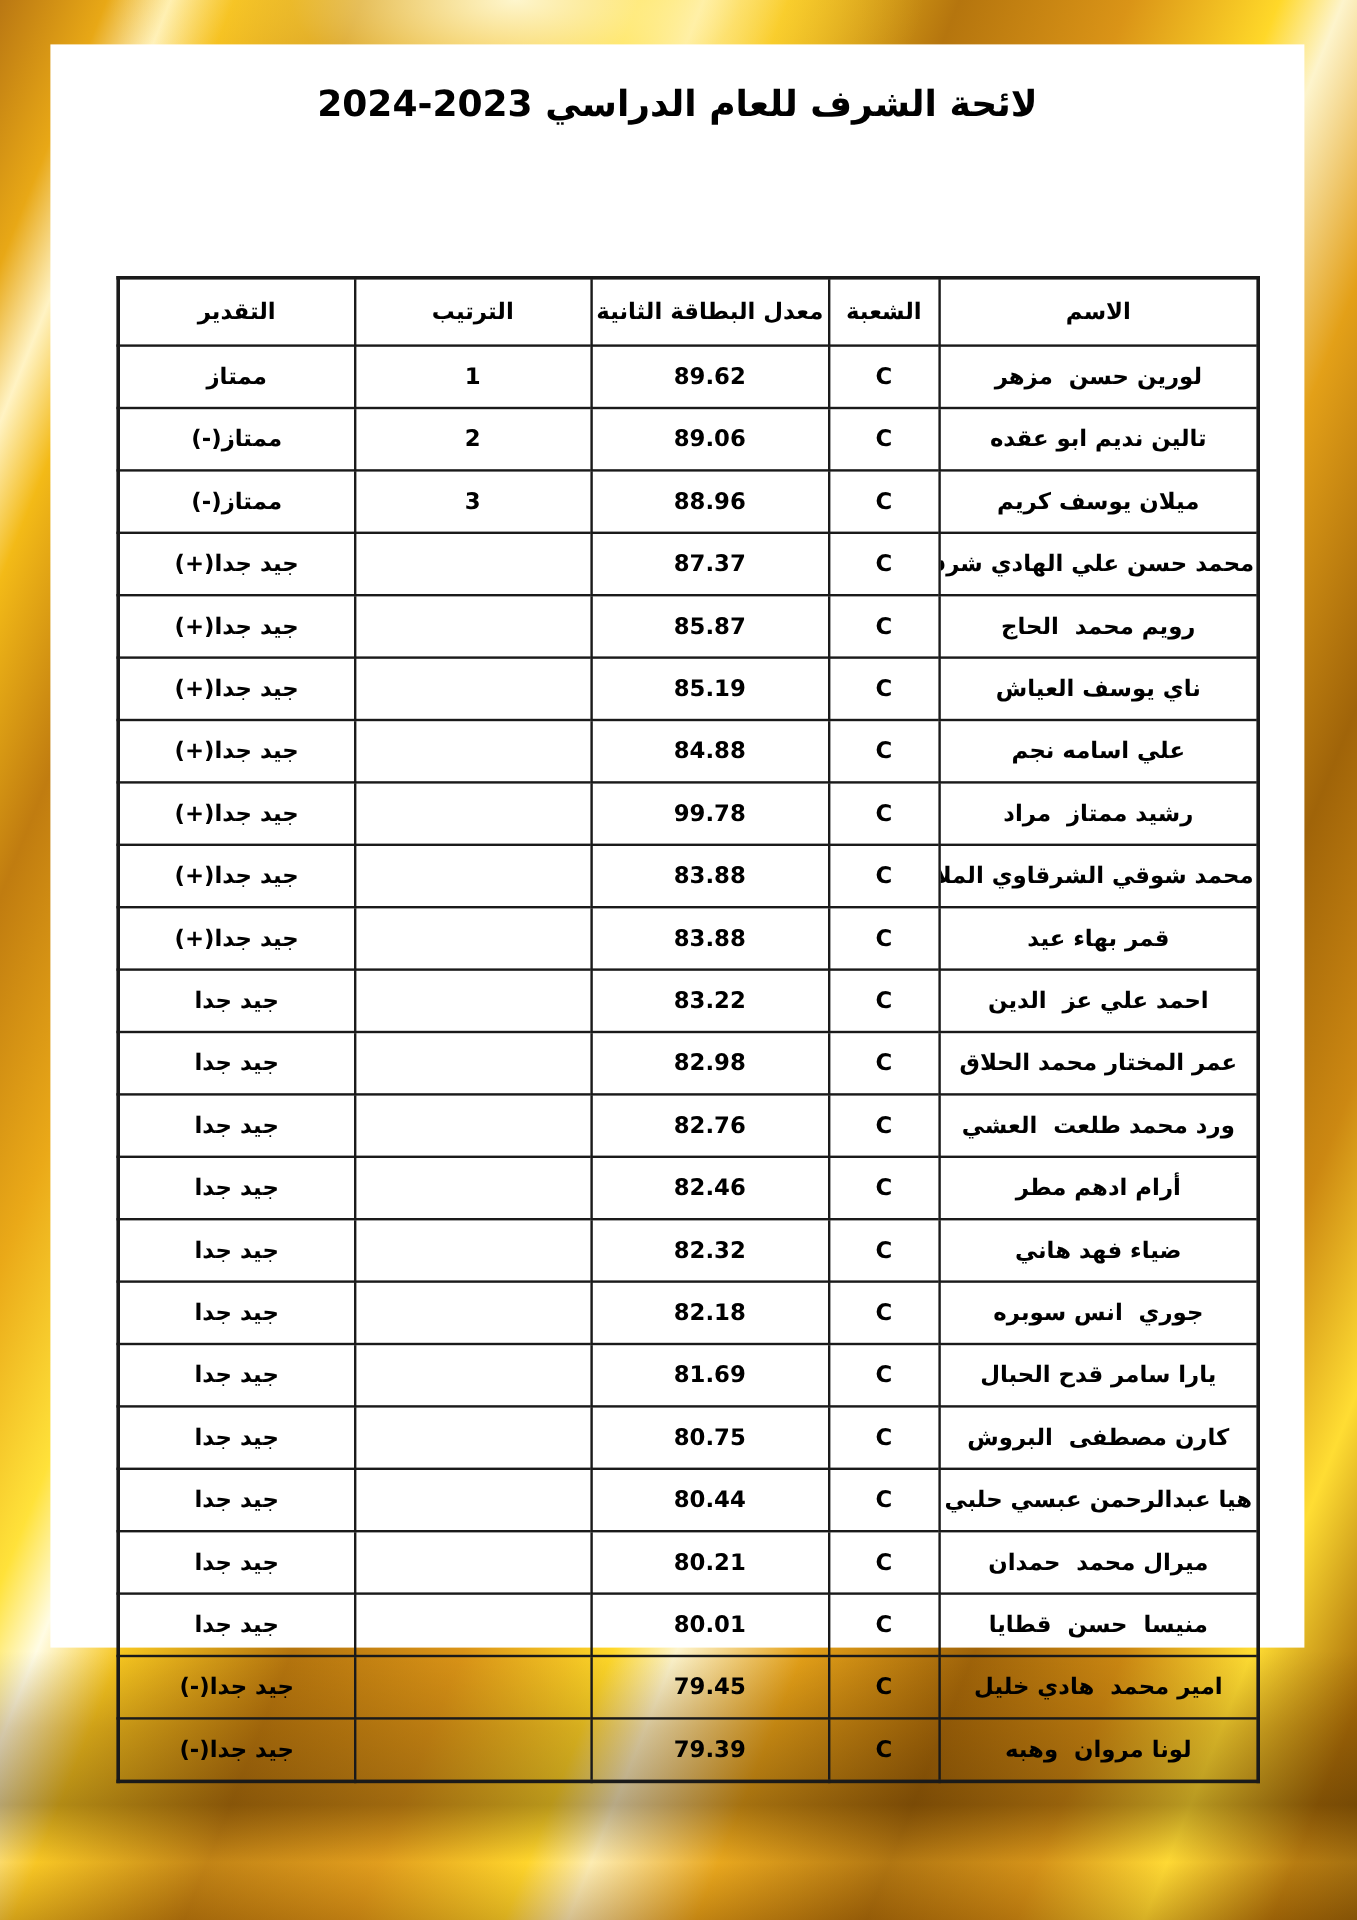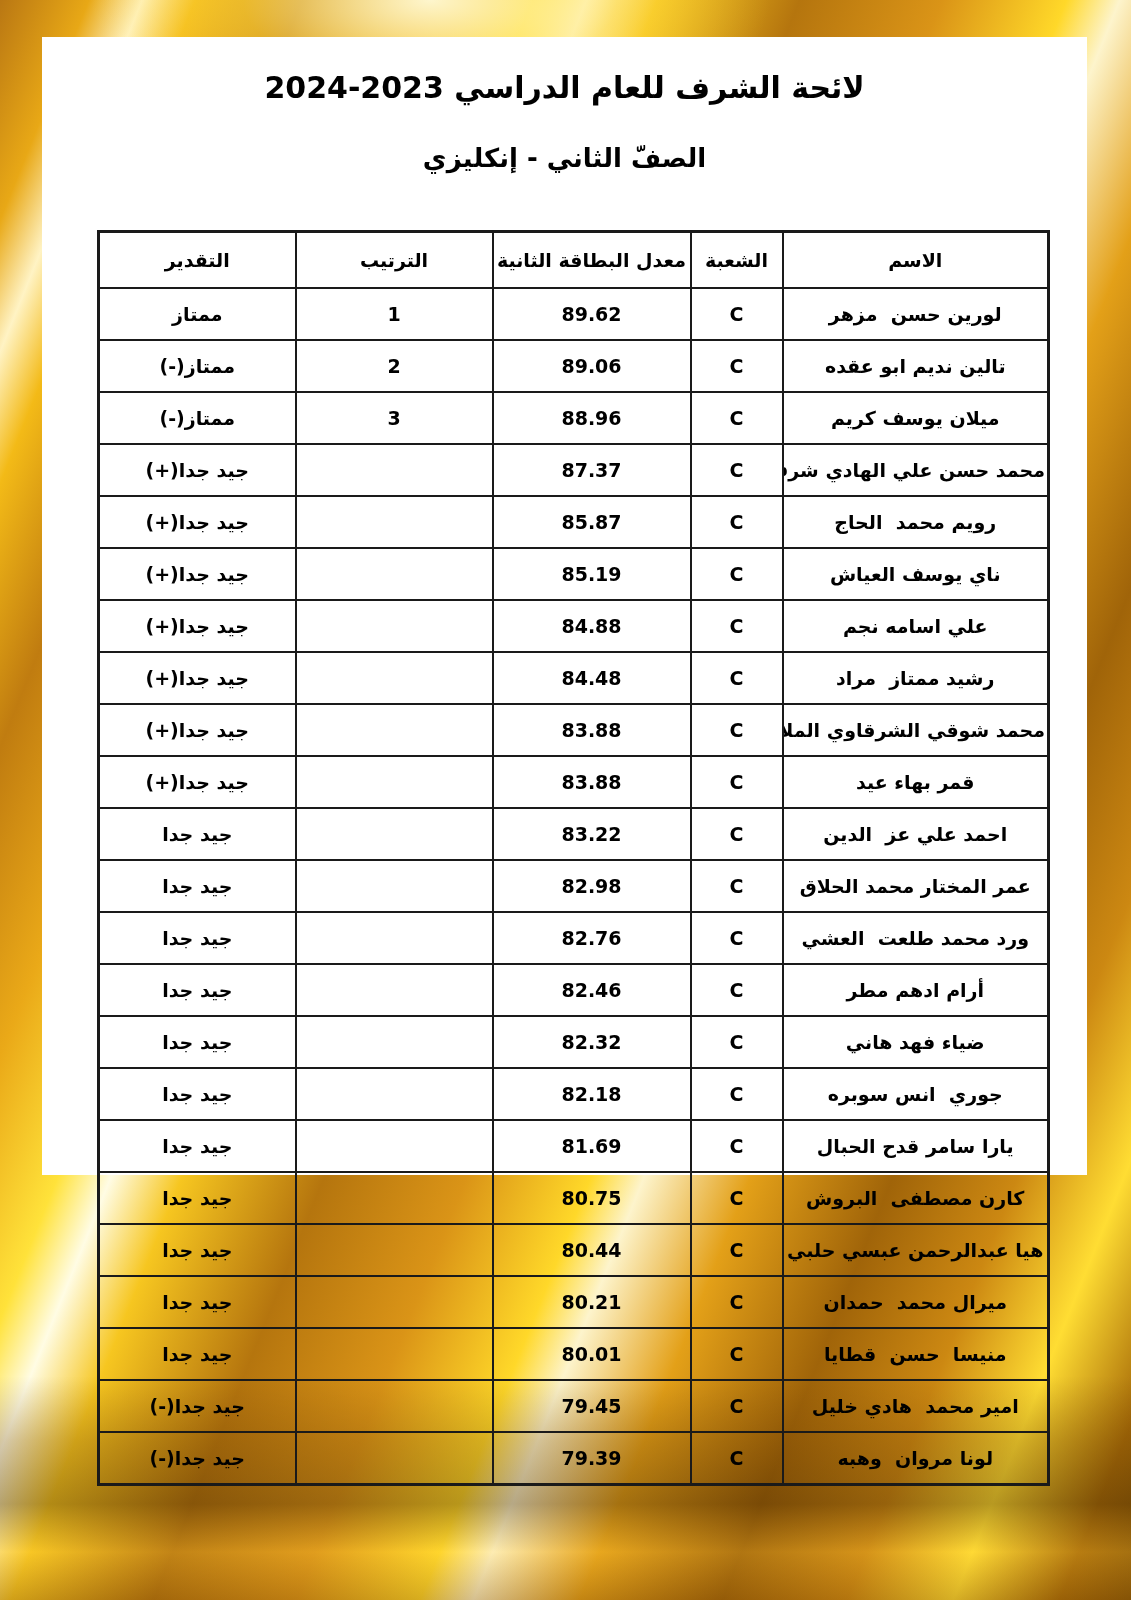--- a/index.html
+++ b/index.html
@@ -19,21 +19,21 @@
       linear-gradient(112deg,
         #b97713 0%, #e8a816 5%, #fff3c4 8%, #f3ba17 11%,
         #c07c10 17%, #eaa918 24%, #ffe23a 30%, #fffce4 33%,
         #f6c620 37%, #b5750e 45%, #da9417 53%, #ffd829 60%,
         #fdf4cc 63%, #e3a018 69%, #a06409 77%, #cc8812 84%,
         #ffdd33 90%, #a86c08 96%, #8a5806 100%);
   }
   .page {
     position: absolute;
     left: 42px; top: 37px;
-    width: 1045px; height: 1138px;
+    width: 1045px; height: 1336px;
     background: #ffffff;
     direction: rtl;
     color: #000;
   }
   .title-block {
     text-align: center;
     font-weight: bold;
   }
   .title-line {
     font-size: 30px;
@@ -77,21 +77,20 @@
   col.c-rank    { width: 197px; }
   col.c-grade   { width: 197px; }
 </style>
 </head>
 <body>
 
 <div class="page">
 
   <div class="title-block">
     <div class="title-line first">لائحة الشرف للعام الدراسي 2023-2024</div>
-    <div class="subtitle">الصفّ الثاني - إنكليزي</div>
   </div>
 
   <table class="honor">
     <colgroup>
       <col class="c-name">
       <col class="c-section">
       <col class="c-average">
       <col class="c-rank">
       <col class="c-grade">
     </colgroup>
@@ -150,21 +149,21 @@
         <tr>
       <td class="cell-name">علي اسامه نجم</td>
       <td class="cell-section">C</td>
       <td class="cell-average">84.88</td>
       <td class="cell-rank"></td>
       <td class="cell-grade">جيد جدا(+)</td>
     </tr>
         <tr>
       <td class="cell-name">رشيد ممتاز  مراد</td>
       <td class="cell-section">C</td>
-      <td class="cell-average">84.48</td>
+      <td class="cell-average">99.78</td>
       <td class="cell-rank"></td>
       <td class="cell-grade">جيد جدا(+)</td>
     </tr>
         <tr>
       <td class="cell-name">محمد شوقي الشرقاوي الملا</td>
       <td class="cell-section">C</td>
       <td class="cell-average">83.88</td>
       <td class="cell-rank"></td>
       <td class="cell-grade">جيد جدا(+)</td>
     </tr>

